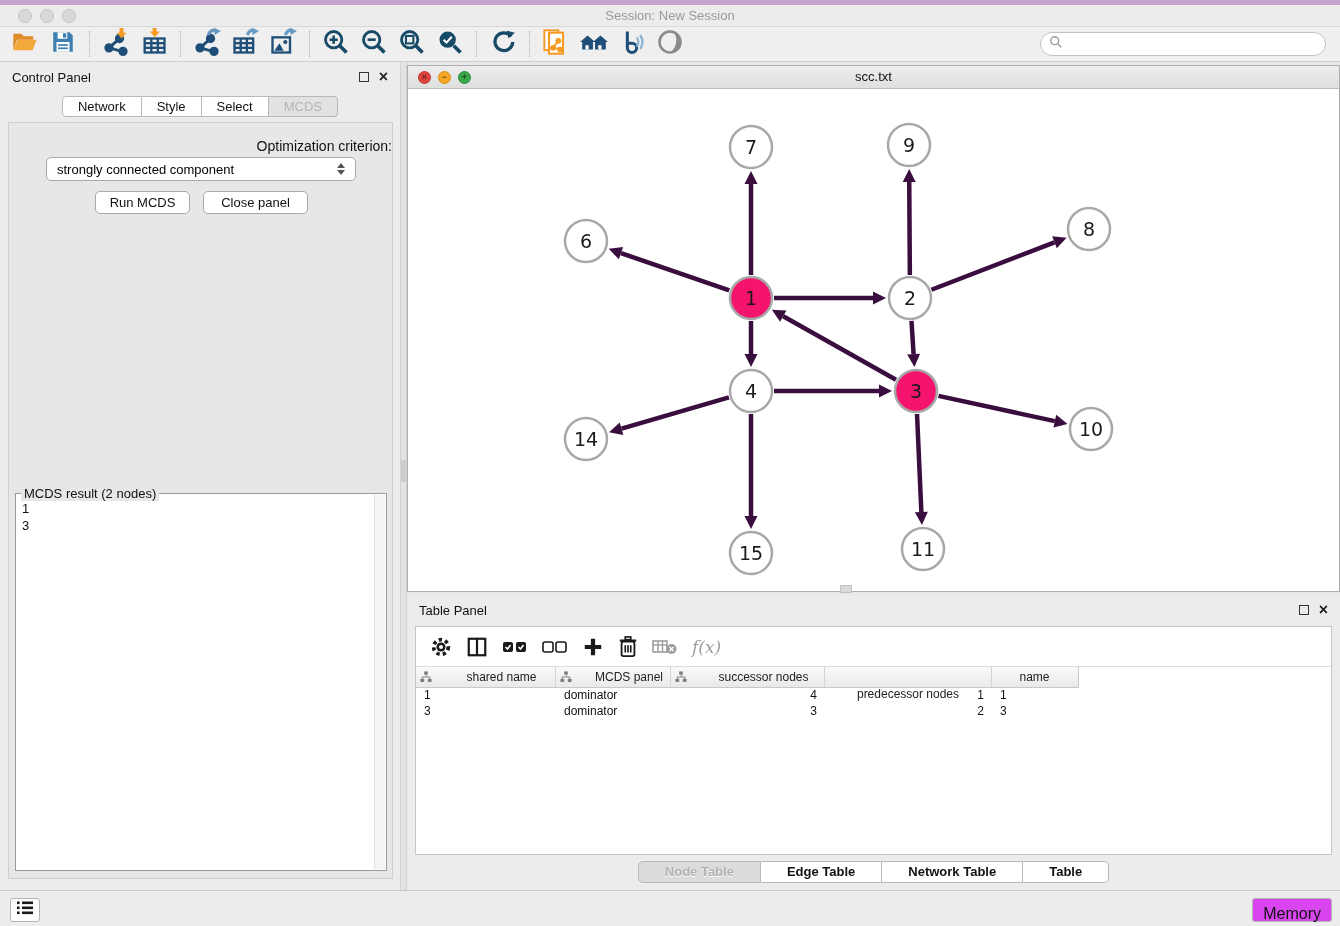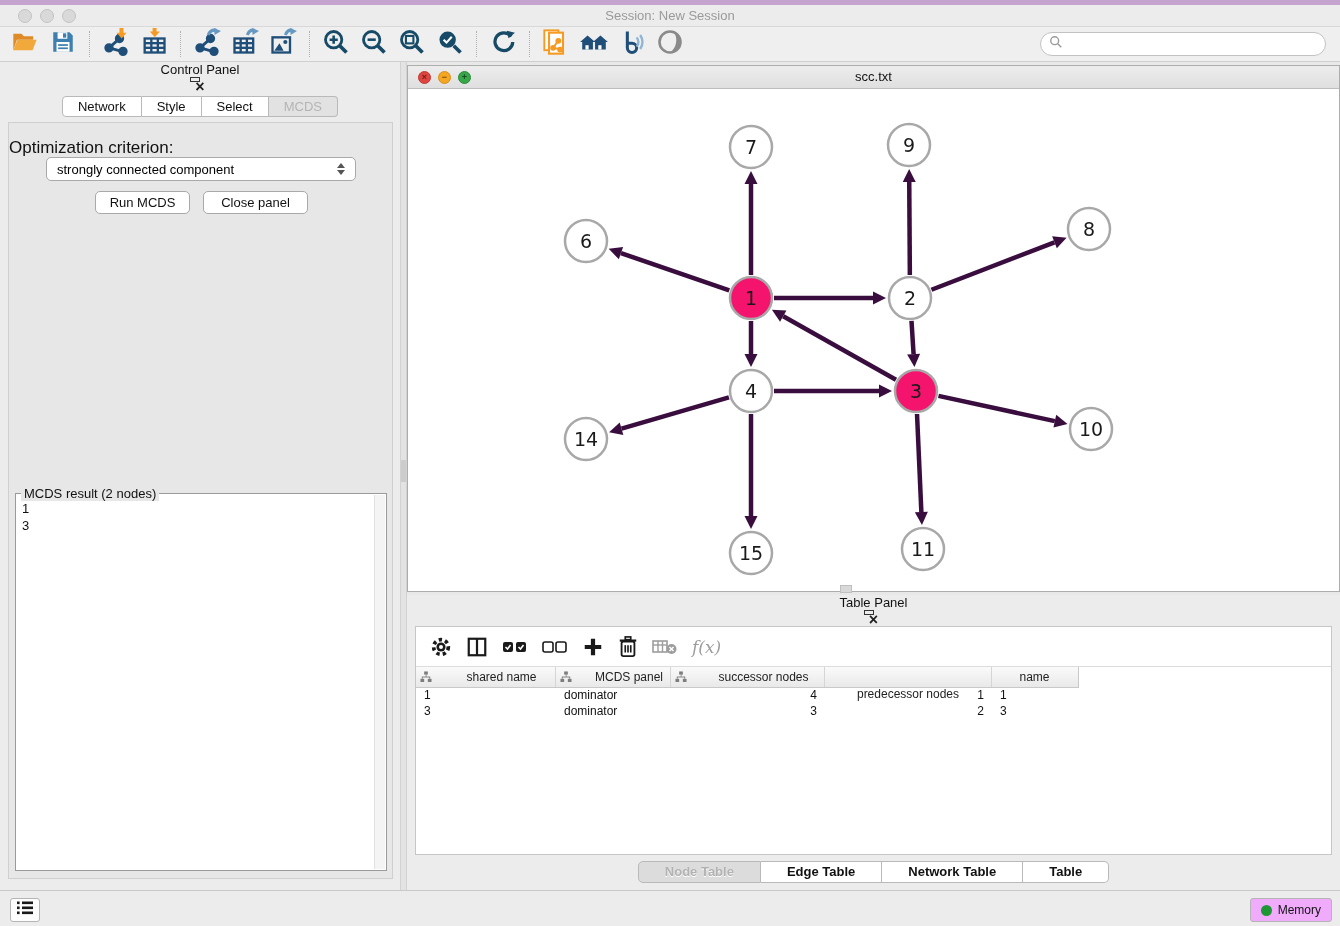--- a/index.html
+++ b/index.html
@@ -14,33 +14,33 @@
   #window-title { width:100%; text-align:center; line-height:21px; font-size:13px; color:#9a9a9a; }
 
   #toolbar { left:0; top:27px; width:1340px; height:35px; background:#efefef; border-bottom:1px solid #cfcfcf; display:flex; align-items:center; padding-left:6px; }
   .tbtn { width:38px; height:32px; display:flex; align-items:center; justify-content:center; cursor:default; }
   .tb-sep { height:26px; border-left:1px dotted #b0b0b0; margin:0 7px; }
   #search-field { position:absolute; right:14px; top:32px; width:286px; height:24px; background:#fff; border:1px solid #c2c2c2; border-radius:12px; display:flex; align-items:center; padding-left:8px; }
   #search-field input { border:none; outline:none; flex:1; font-size:12px; background:transparent; }
 
   
   #control-panel { left:0; top:62px; width:400px; height:828px; background:#ececec; }
-  .panel-header { height:30px; display:flex; align-items:center; padding:0 12px; font-size:13px; color:#111;flex-direction:column; }
+  .panel-header { height:30px; display:flex; align-items:center; padding:0 12px; font-size:13px; color:#111; }
   .panel-header .spacer { flex:1; }
   .float-ico { width:10px; height:10px; border:1.5px solid #333; margin-right:10px; display:inline-block; }
   .close-ico { font-size:16px; font-weight:bold; color:#222; line-height:10px; }
 
   #cp-tabs { position:absolute; left:0; top:34px; width:400px; display:flex; justify-content:center; }
   .cp-tab { height:21px; line-height:19px; font-size:13px; padding:0 15px; background:#fff; border:1px solid #b9b9b9; border-left:none; color:#111; }
   .cp-tab:first-child { border-left:1px solid #b9b9b9; border-radius:4px 0 0 4px; }
   .cp-tab.last { border-radius:0 4px 4px 0; }
   .cp-tab.selected { background:#e2e2e2; color:#b4b4b4; }
 
   #cp-body { position:absolute; left:8px; top:60px; width:385px; height:757px; background:#e7e7e7; border:1px solid #cscsc5; border:1px solid #cfcfcf; }
-  #opt-label { position:absolute; left:0; top:15px; width:100%; text-align:left; font-size:17px; color:#111; }
+  #opt-label { position:absolute; left:0; top:15px; width:100%; text-align:right; font-size:14px; color:#111; }
   #opt-select { position:absolute; left:37px; top:34px; width:310px; height:24px; background:#fff; border:1px solid #a9a9a9; border-radius:5px; display:flex; align-items:center; padding:0 10px; font-size:13px; }
   #opt-select .caret { margin-left:auto; display:flex; flex-direction:column; gap:2px; }
   .tri-up { width:0; height:0; border-left:4px solid transparent; border-right:4px solid transparent; border-bottom:5px solid #555; }
   .tri-down { width:0; height:0; border-left:4px solid transparent; border-right:4px solid transparent; border-top:5px solid #555; }
   .cp-btn { position:absolute; top:68px; height:23px; background:#fff; border:1px solid #a9a9a9; border-radius:5px; font-size:13px; color:#111; display:flex; align-items:center; justify-content:center; }
   #run-btn { left:86px; width:95px; }
   #closep-btn { left:194px; width:105px; }
 
   #result-box { position:absolute; left:6px; top:370px; width:372px; height:378px; background:#fff; border:1px solid #9a9a9a; }
   #result-legend { position:absolute; left:5px; top:-8px; background:#e7e7e7; padding:0 3px; font-size:13px; color:#111; }
@@ -74,21 +74,21 @@
 
   #tp-tabs { position:absolute; left:0; top:266px; width:933px; display:flex; justify-content:center; }
   .tp-tab { height:22px; line-height:20px; font-size:13px; font-weight:bold; padding:0 26px; background:#fff; border:1px solid #b9b9b9; border-left:none; color:#111; }
   .tp-tab:first-child { border-left:1px solid #b9b9b9; border-radius:5px 0 0 5px; }
   .tp-tab.last { border-radius:0 5px 5px 0; }
   .tp-tab.selected { background:#dcdcdc; color:#b2b2b2; text-shadow:0 1px 0 #fff; }
 
   
   #statusbar { left:0; top:890px; width:1340px; height:36px; background:#ececec; border-top:1px solid #c9c9c9; }
   #list-btn { position:absolute; left:10px; top:7px; width:30px; height:24px; background:#fdfdfd; border:1px solid #b5b5b5; border-radius:3px; display:flex; align-items:center; justify-content:center; }
-  #memory-btn { position:absolute; right:8px; top:7px; height:24px; padding:0 10px; background:#f0abfc; border:1px solid #b5b5b5; border-radius:3px; display:flex; align-items:center; gap:6px; font-size:12px; color:#111; }
+  #memory-btn { position:absolute; right:8px; top:7px; height:24px; padding:0 10px; background:#d946ef; border:1px solid #b5b5b5; border-radius:3px; display:flex; align-items:center; gap:6px; font-size:16px; color:#111;flex-direction:column; }
   #memory-dot { width:11px; height:11px; border-radius:50%; background:#1e9634; }
 </style>
 </head>
 <body>
 
 <div id="top-strip" class="abs"></div>
 <div id="titlebar" class="abs">
   <div class="lights">
     <span class="traffic-gray"></span>
     <span class="traffic-gray"></span>

